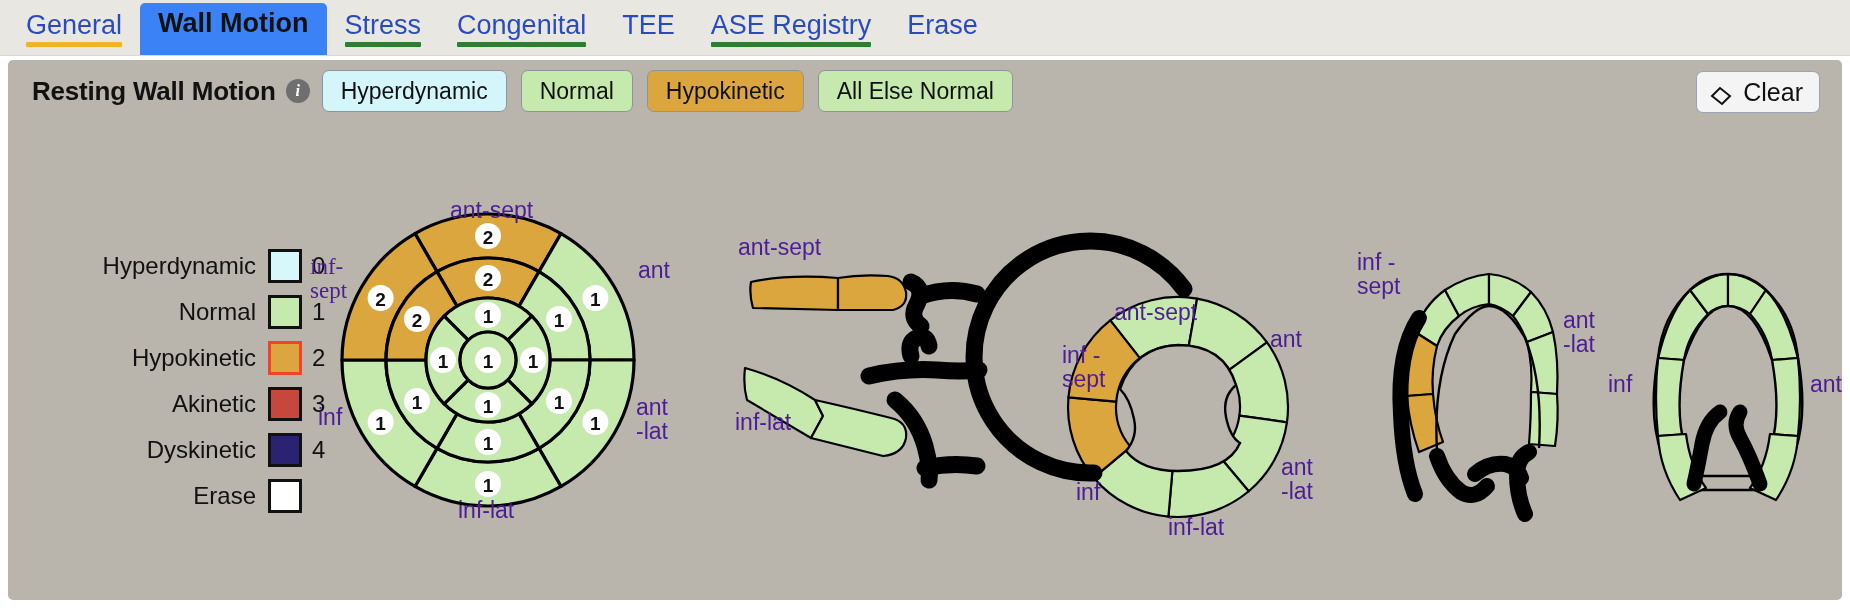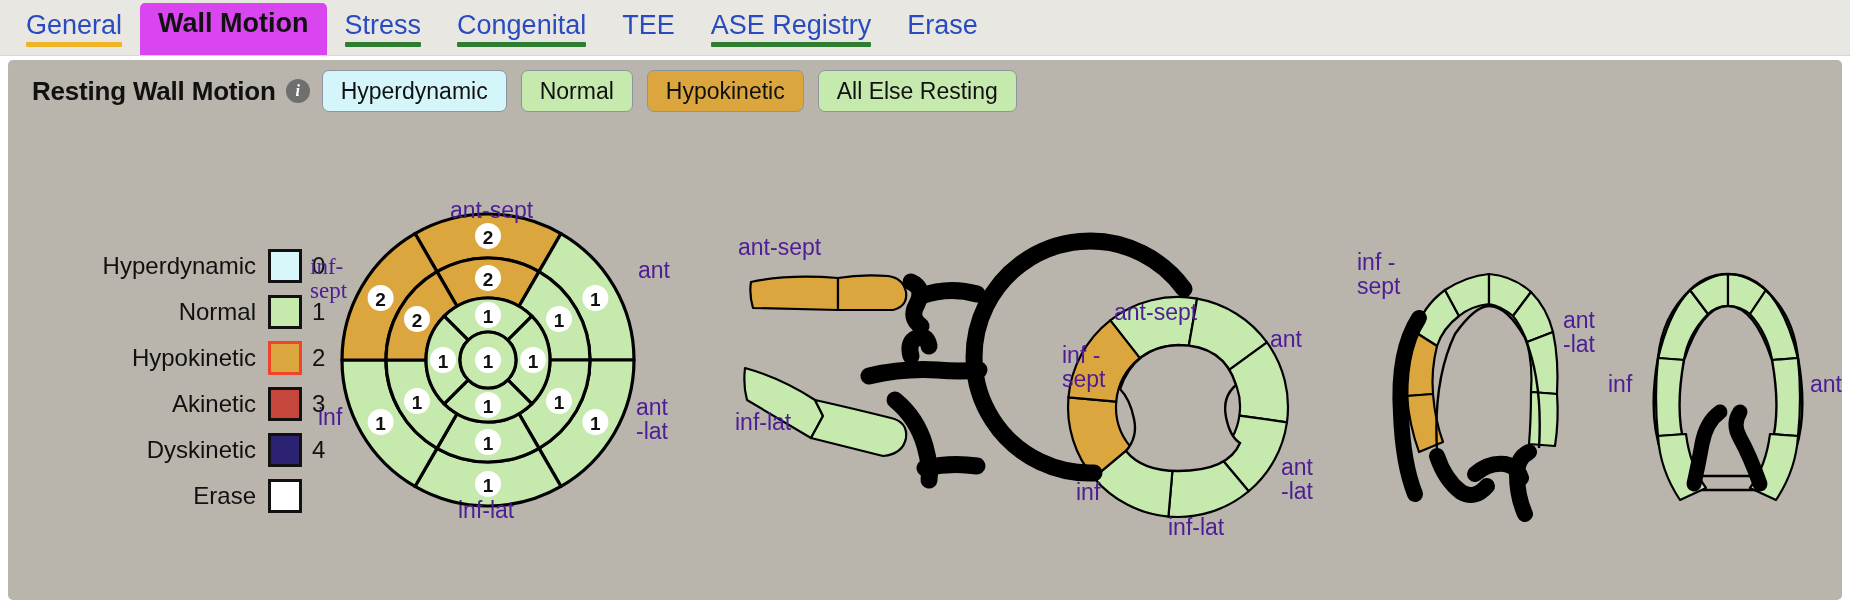--- a/index.html
+++ b/index.html
@@ -31,21 +31,21 @@
     line-height:1.05;
   }
   .tab .tlabel { display:inline-block; padding-bottom:2px; }
   .tab .uline {
     position:absolute;
     left:18px; right:18px; bottom:8px;
     height:5px;
     border-radius:1px;
   }
   .tab.active {
-    background:#d946ef;
+    background:#3b82f6;
     color:#111;
     font-weight:600;
     border-radius:5px 5px 0 0;
     padding-bottom:16px;
   }
 
   
   #panel {
     position:absolute;
     left:8px; top:60px;
@@ -203,23 +203,31 @@
     <div class="mode-btn" id="btn-hyper" style="background: rgb(212, 246, 251);">
       <span>Hyperdynamic</span>
     </div>
     <div class="mode-btn" id="btn-normal" style="background: rgb(198, 233, 174);">
       <span>Normal</span>
     </div>
     <div class="mode-btn" id="btn-hypo" style="background: rgb(220, 166, 63);">
       <span>Hypokinetic</span>
     </div>
     <div class="mode-btn" id="btn-allelse" style="background: rgb(198, 233, 174);">
-      <span>All Else Resting</span>
-    </div>
-
+      <span>All Else Normal</span>
+    </div>
+
+    <div id="clear-btn">
+      <span>
+        <svg width="26" height="24" viewBox="0 0 26 24">
+          <path d="M3 16 L11 8 L21 16 L13 24 Z" fill="none" stroke="#111" stroke-width="2"></path>
+        </svg>
+      </span>
+      <span>Clear</span>
+    </div>
   </div>
 
   <div id="legend">
     <div class="legend-row">
       <span class="legend-label">Hyperdynamic</span>
       <span class="legend-swatch" id="sw0" style="background: rgb(215, 247, 251);"></span>
       <span class="legend-value">0</span>
     </div>
     <div class="legend-row">
       <span class="legend-label">Normal</span>

